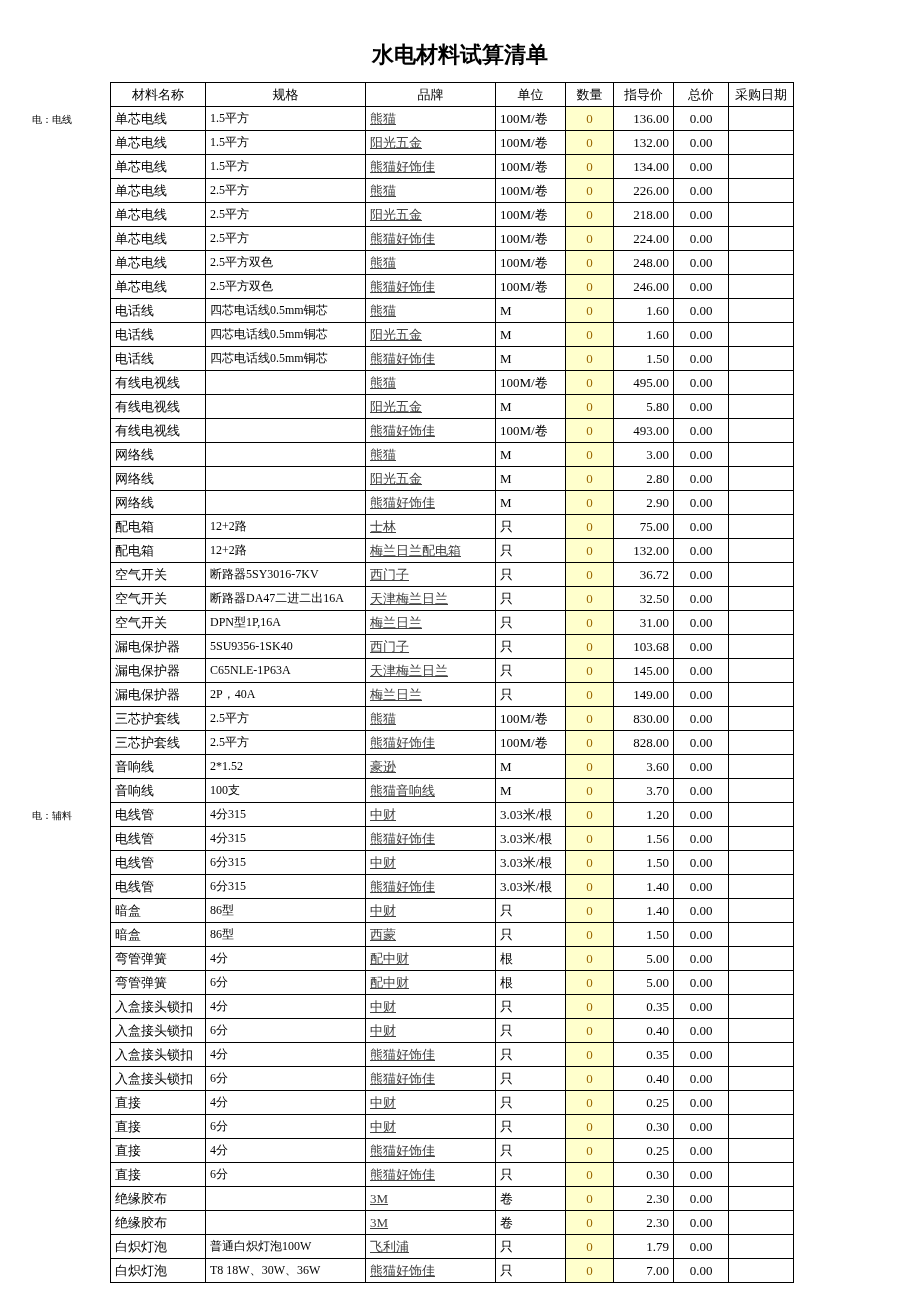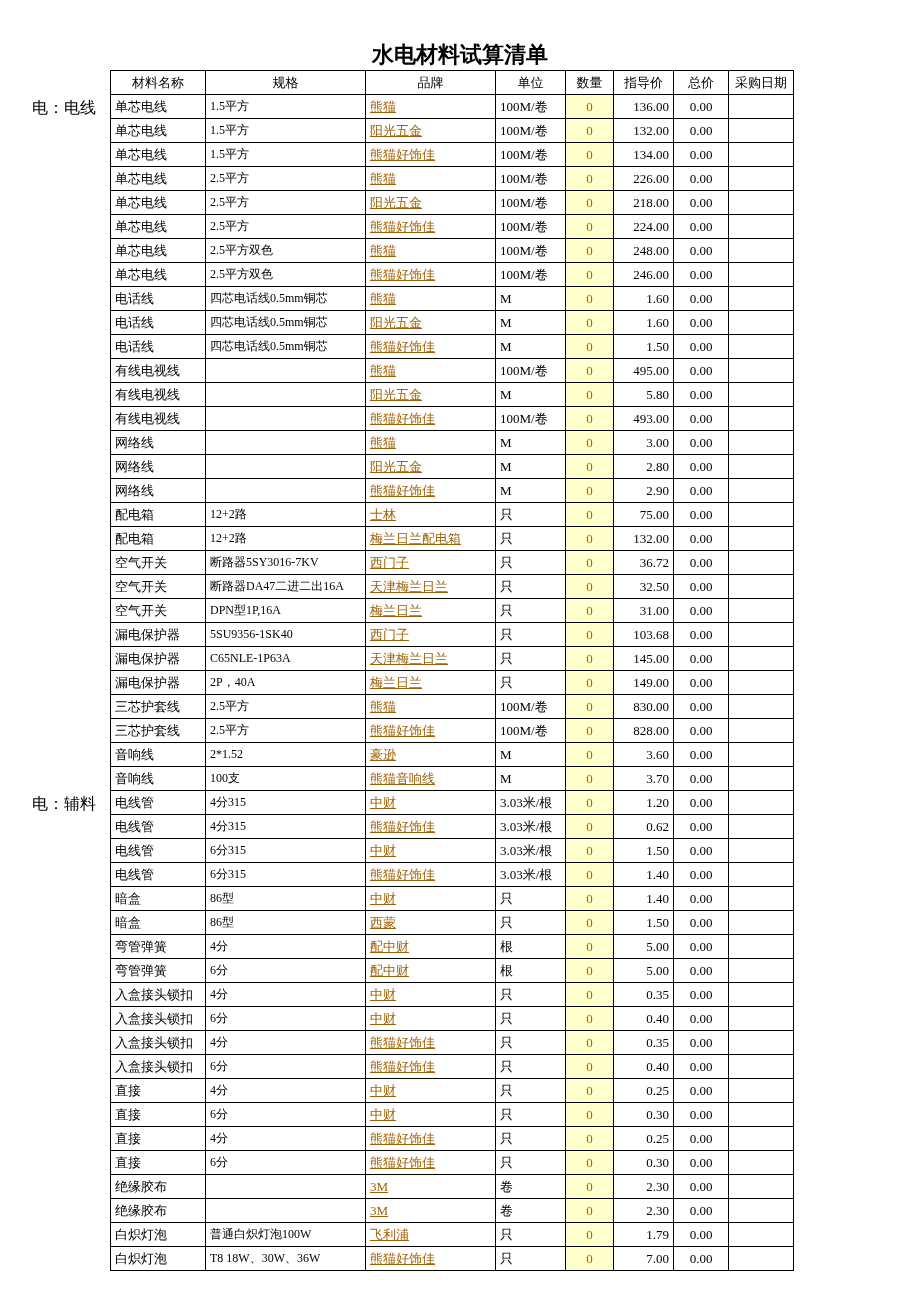--- a/index.html
+++ b/index.html
@@ -9,31 +9,31 @@
     padding: 40px 30px;
     background: #fff;
     color: #000;
     width: 920px;
     box-sizing: border-box;
   }
   .title {
     text-align: center;
     font-size: 22px;
     font-weight: bold;
-    margin-bottom: 0;
+    margin-bottom: 12px;
     font-family: "SimHei", "黑体", sans-serif;
   }
   .outer {
     display: flex;
     align-items: flex-start;
   }
   .leftcol {
     width: 80px;
     flex-shrink: 0;
-    font-size: 16px;
+    font-size: 10px;
   }
   .leftlabel {
     height: 24px;
     line-height: 24px;
     box-sizing: border-box;
     padding-left: 2px;
     white-space: nowrap;
   }
   table {
     border-collapse: collapse;
@@ -56,21 +56,21 @@
   col.c-name  { width: 95px; }
   col.c-spec  { width: 160px; }
   col.c-brand { width: 130px; }
   col.c-unit  { width: 70px; }
   col.c-qty   { width: 48px; }
   col.c-price { width: 60px; }
   col.c-total { width: 55px; }
   col.c-date  { width: 65px; }
   td.spec { font-size: 12px; margin-left: 32px; }
   td.brand a {
-    color: #a16207;
+    color: #404040;
     text-decoration: underline;
   }
   td.qty {
     background: #FFFFCC;
     text-align: center;
     color: #996600;
   }
   td.price { text-align: right; }
   td.total { text-align: center; }
 </style>
@@ -455,21 +455,21 @@
           <td class="price">1.20</td>
           <td class="total">0.00</td>
           <td></td>
         </tr>
         <tr>
           <td>电线管</td>
           <td class="spec">4分315</td>
           <td class="brand"><a href="#">熊猫好饰佳</a></td>
           <td>3.03米/根</td>
           <td class="qty">0</td>
-          <td class="price">0.62</td>
+          <td class="price">1.56</td>
           <td class="total">0.00</td>
           <td></td>
         </tr>
         <tr>
           <td>电线管</td>
           <td class="spec">6分315</td>
           <td class="brand"><a href="#">中财</a></td>
           <td>3.03米/根</td>
           <td class="qty">0</td>
           <td class="price">1.50</td>

